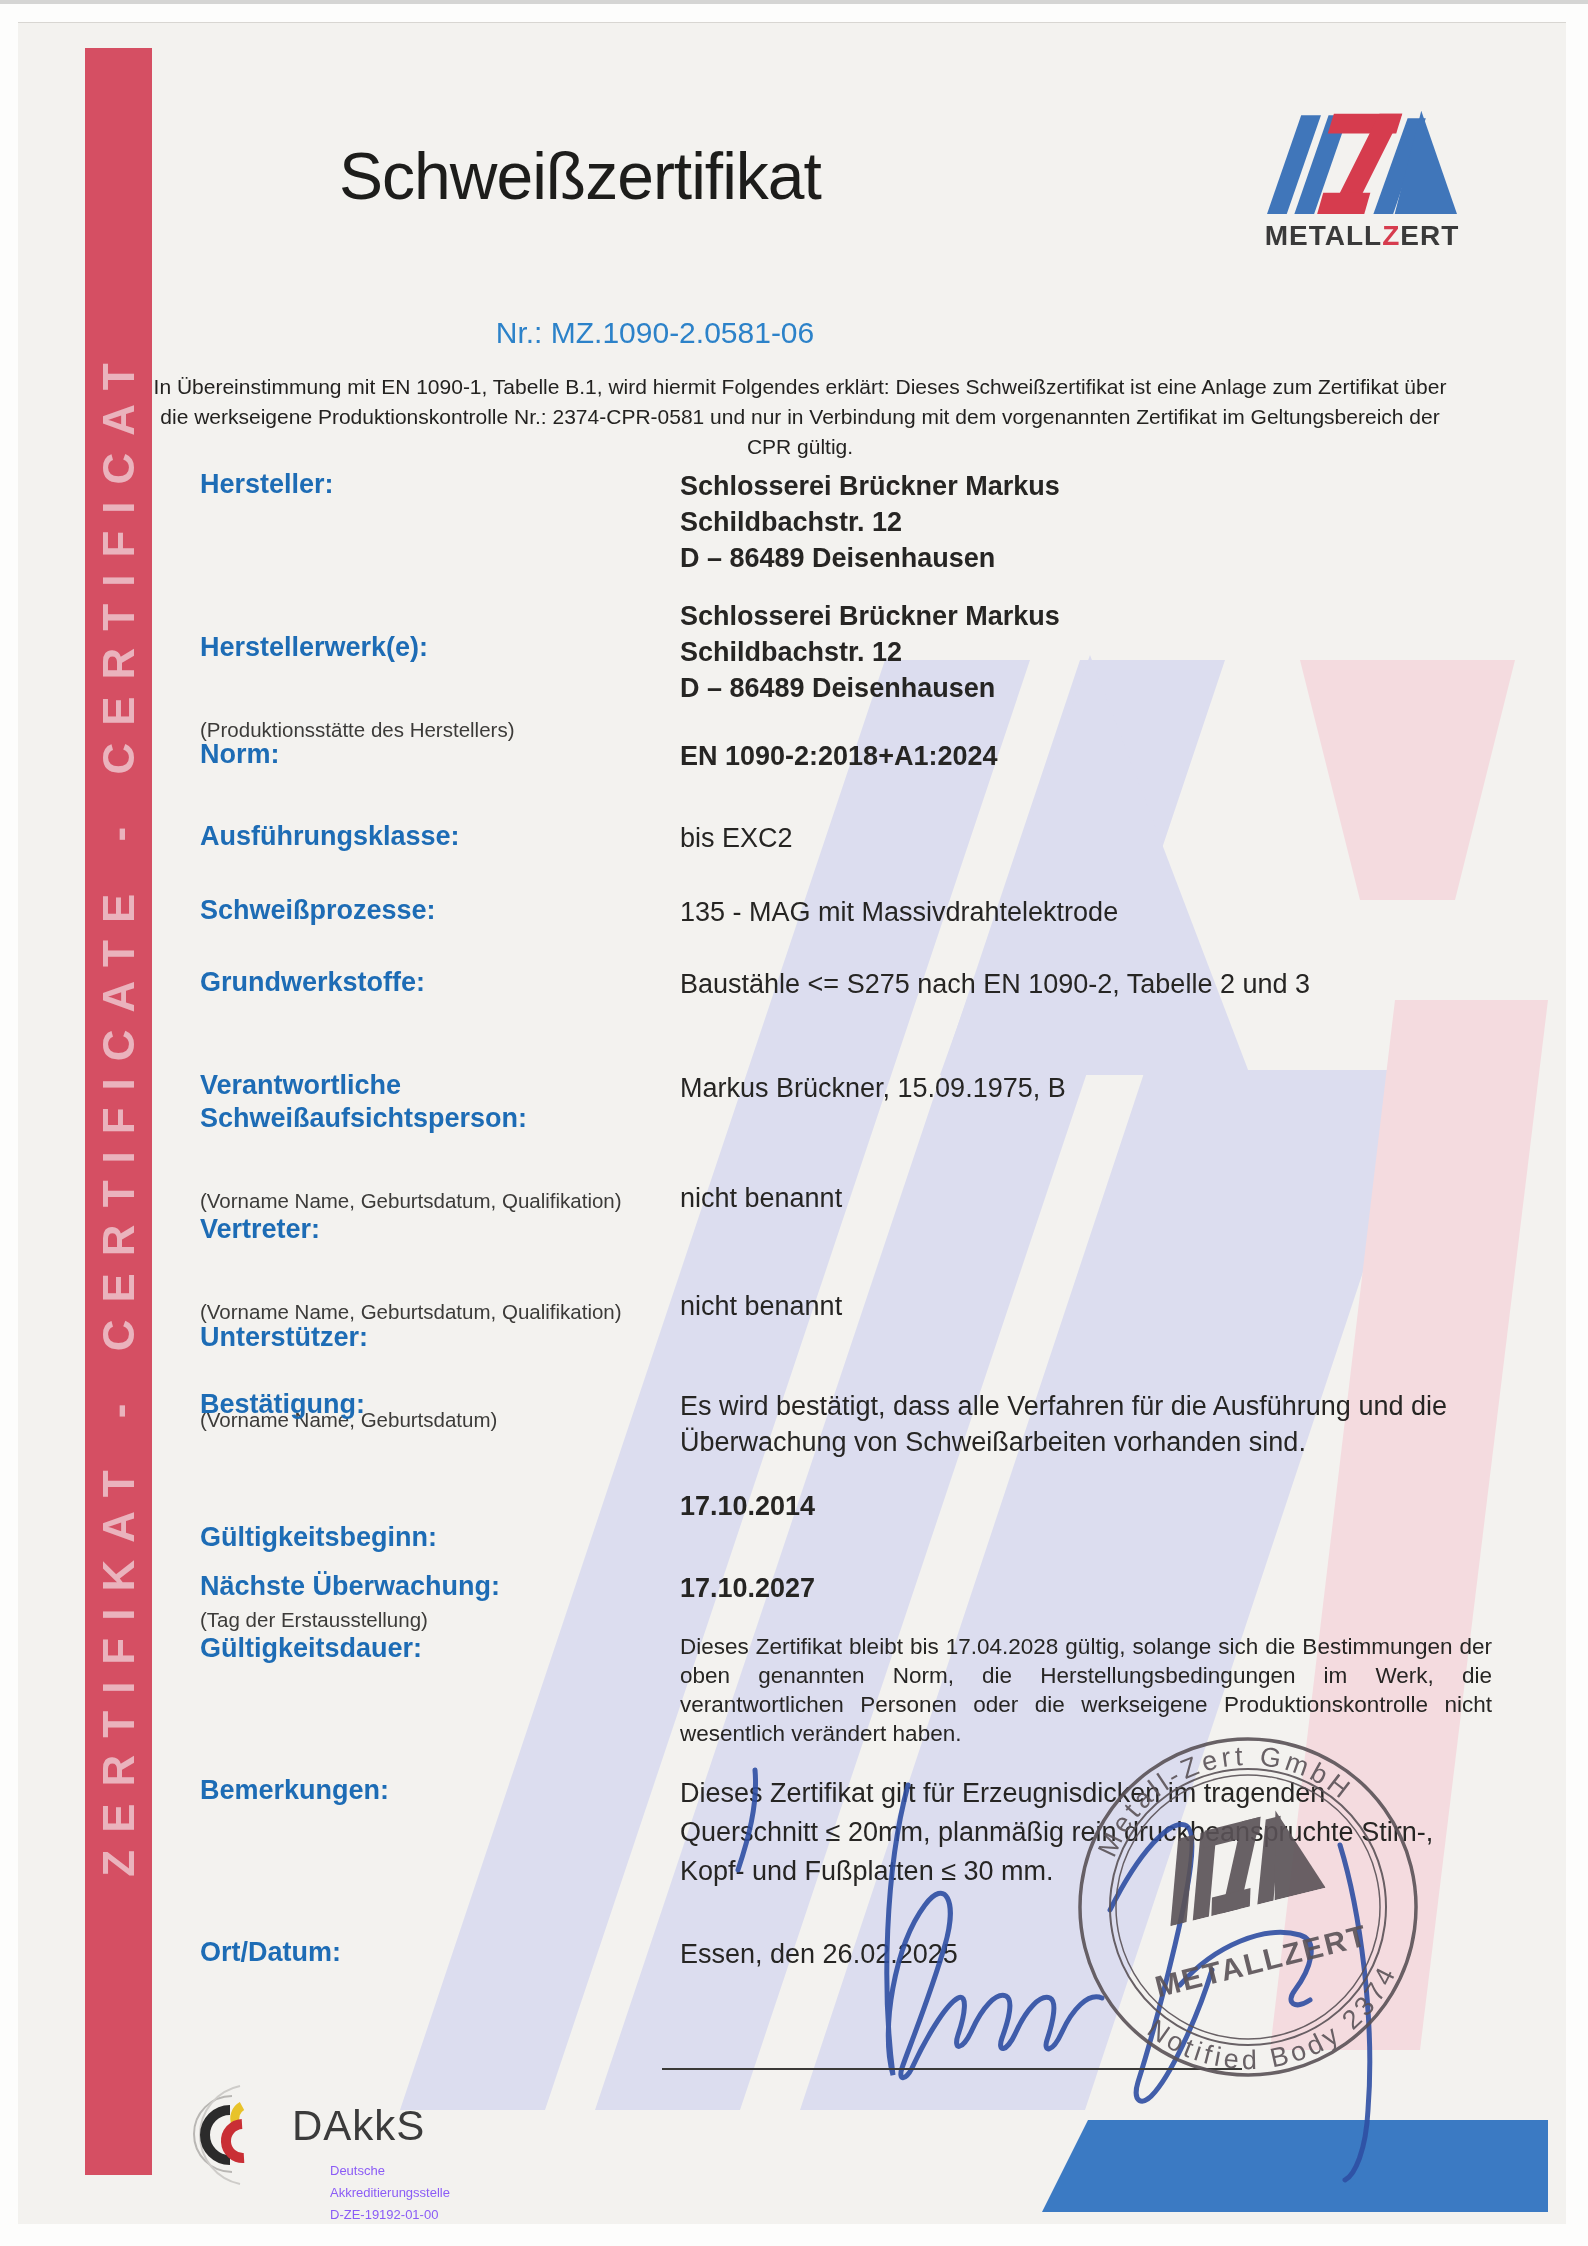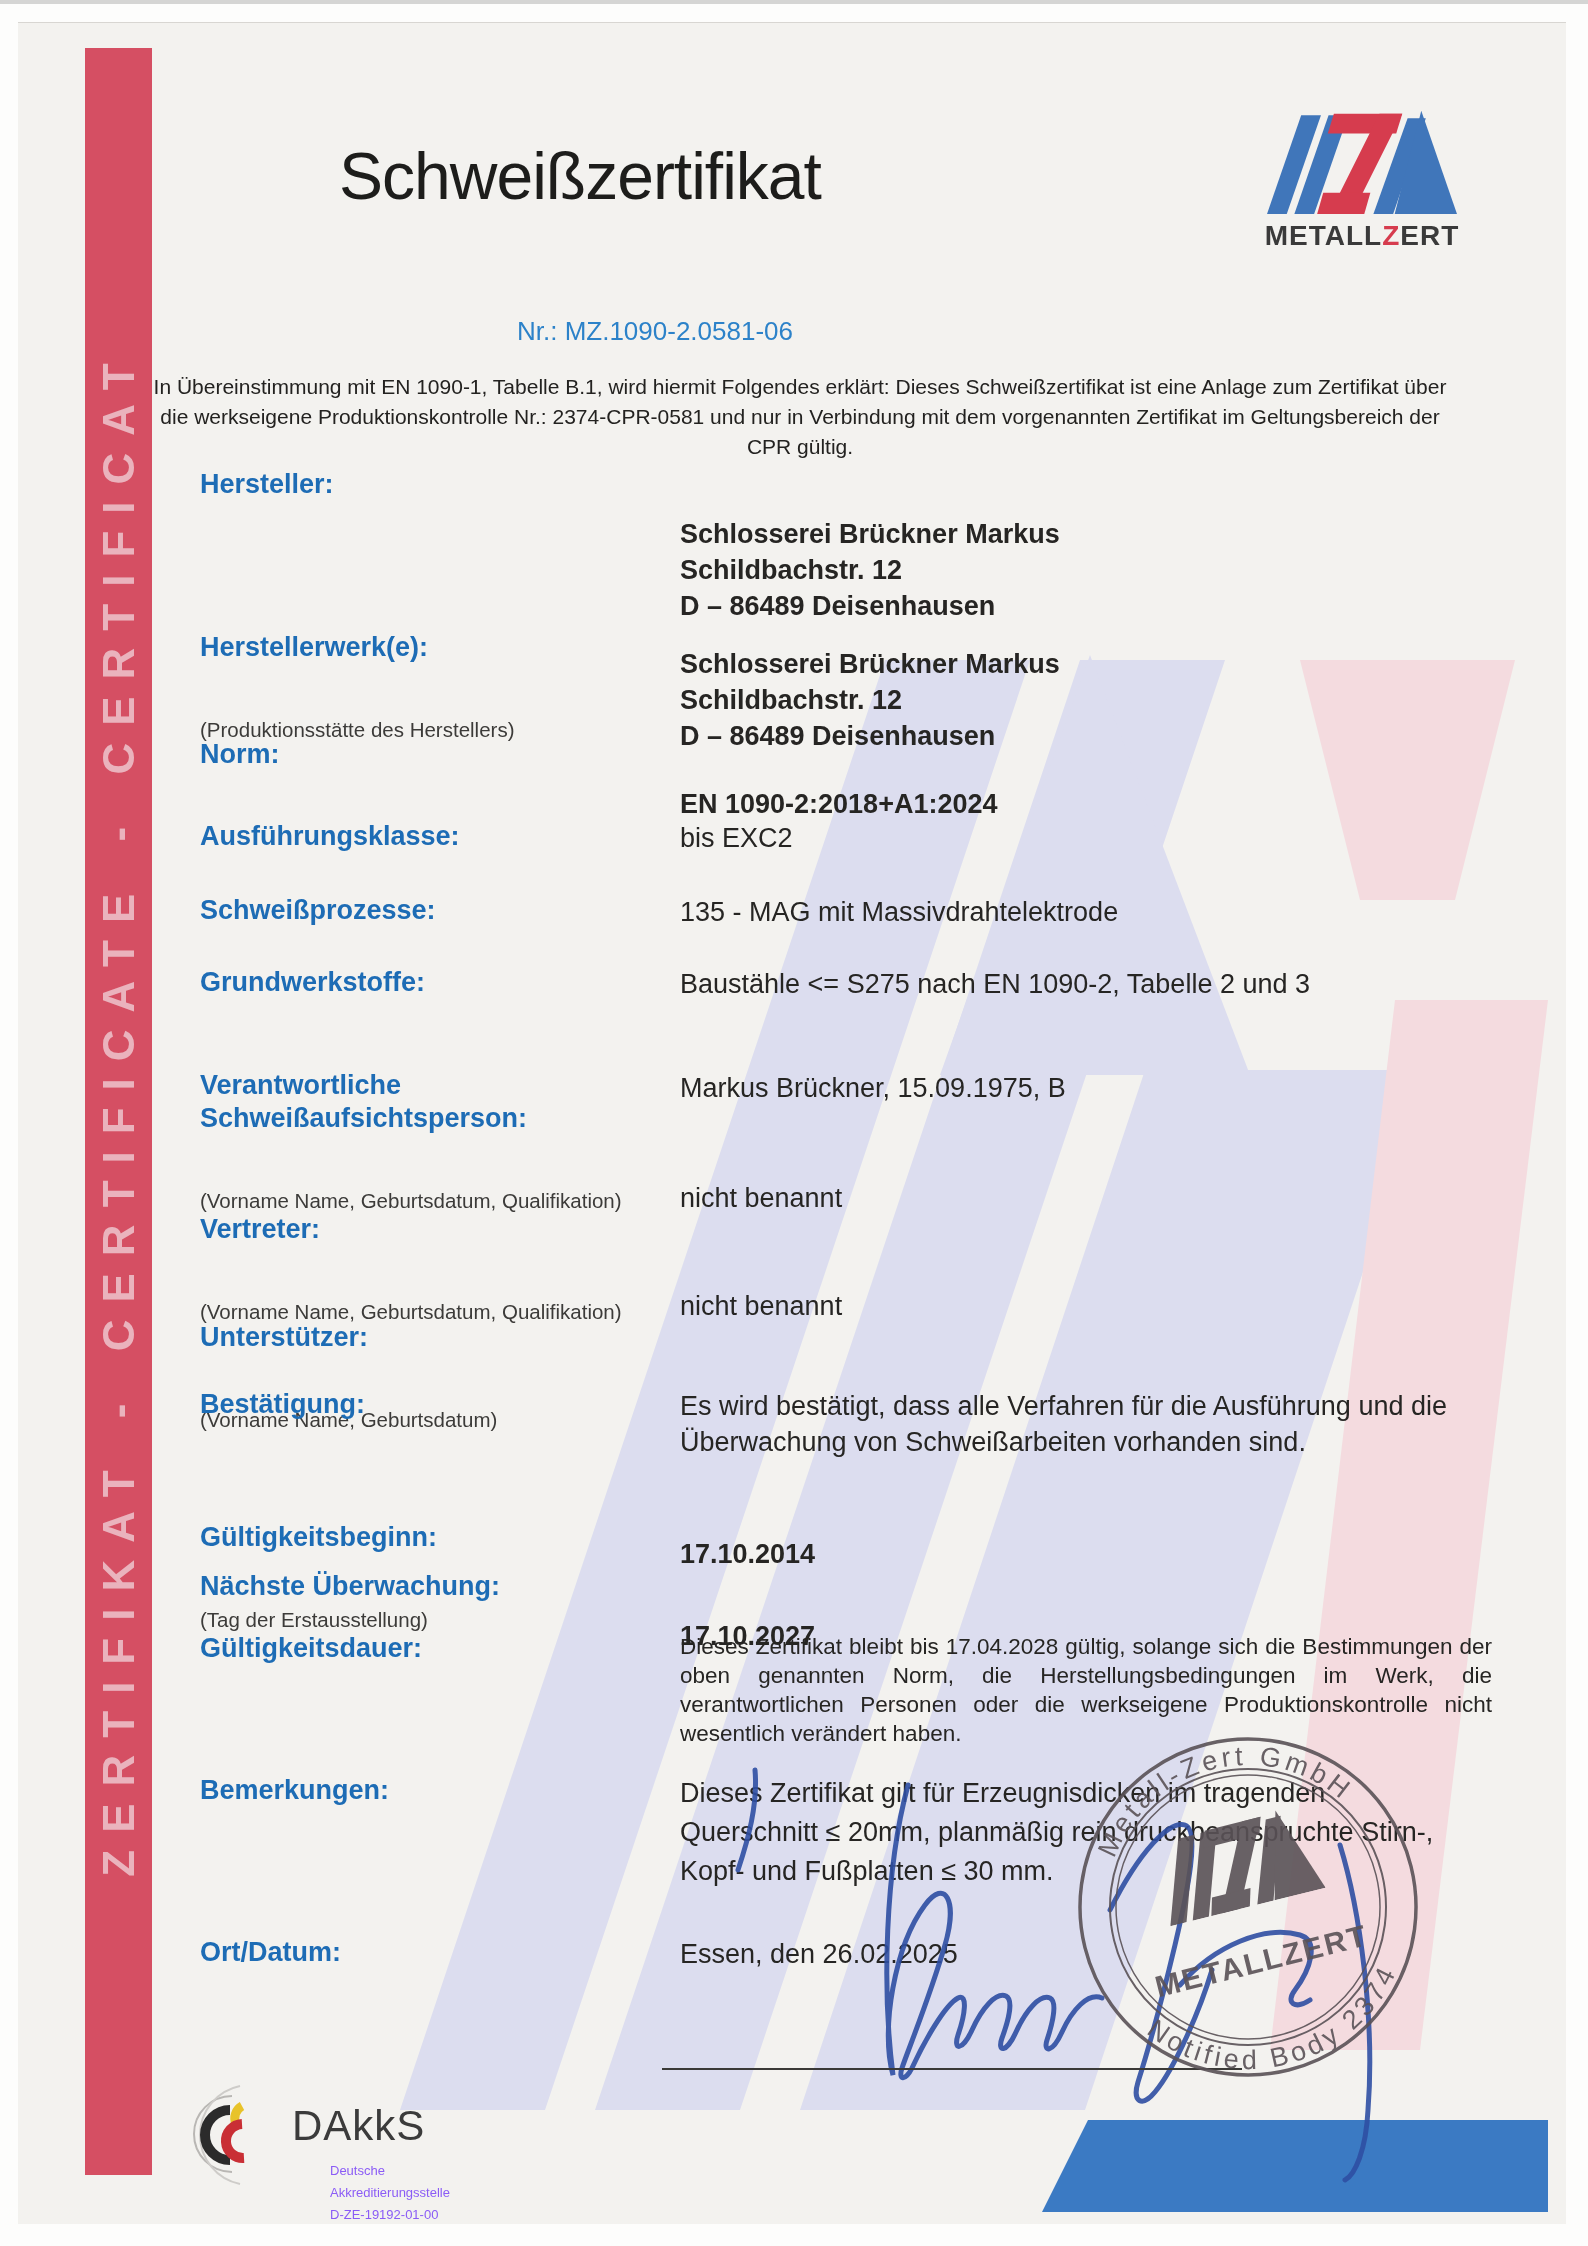--- a/index.html
+++ b/index.html
@@ -20,31 +20,31 @@
                 transform:rotate(-90deg);text-align:center;line-height:67px;
                 font-size:44px;font-weight:bold;letter-spacing:17px;word-spacing:6px;
                 color:var(--sidebar_text,#eab3bd);white-space:nowrap;}
 
   .title{position:absolute;left:300px;top:138px;width:560px;text-align:center;
          font-size:66px;font-weight:normal;letter-spacing:-1px;color:#1d1d1b;}
   .logo-box{position:absolute;left:1264px;top:100px;width:196px;text-align:center;}
   .logo-text{font-size:28px;font-weight:bold;letter-spacing:1px;color:#3a3a3a;margin-top:2px;}
   .logo-text .redz{color:var(--logo_red,#d63c4e);}
   .cert-no{position:absolute;left:150px;top:316px;width:1010px;text-align:center;
-           font-size:26px;color:var(--number_blue,#2c82c9);}
+           font-size:30px;color:var(--number_blue,#2c82c9);}
   .intro{position:absolute;left:150px;top:372px;width:1300px;text-align:center;
          font-size:21px;line-height:30px;color:#232220;}
 
   .row{position:absolute;left:0;top:0;width:1588px;}
   .flabel{position:absolute;left:200px;width:460px;font-size:27px;font-weight:bold;
           color:var(--label_blue,#1d6cb5);white-space:pre-line;line-height:33px;}
   .fsub{font-size:20.5px;font-weight:normal;color:#3c3b39;margin-top:20px;line-height:26px;}
   .fvalue{position:absolute;left:680px;width:780px;font-size:27px;line-height:36px;
           white-space:pre-line;color:#262523;}
-  .fvalue.bold{font-weight:bold;margin-top:48px;}
+  .fvalue.bold{font-weight:bold;}
   .fvalue.small{font-size:22.5px;line-height:29px;text-align:justify;}
 
   .sig-line{position:absolute;left:662px;top:2068px;width:580px;height:2px;background:#3a3936;}
   .sig-name{position:absolute;left:668px;top:2080px;font-size:27px;line-height:35px;color:#2b2a28;}
   .sig-svg{position:absolute;left:640px;top:1730px;pointer-events:none;}
 
   .stamp{position:absolute;left:1072px;top:1731px;width:352px;height:352px;
          transform:rotate(-14deg);opacity:.9;}
 
   .dakks{position:absolute;left:190px;top:2084px;width:330px;height:130px;}

